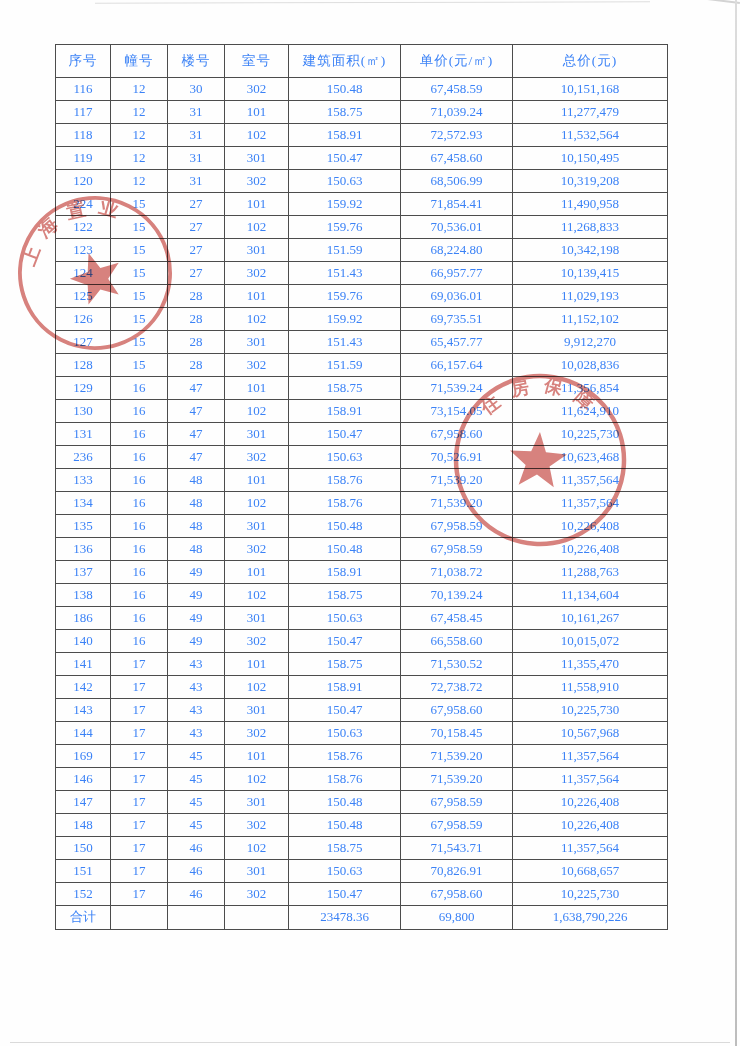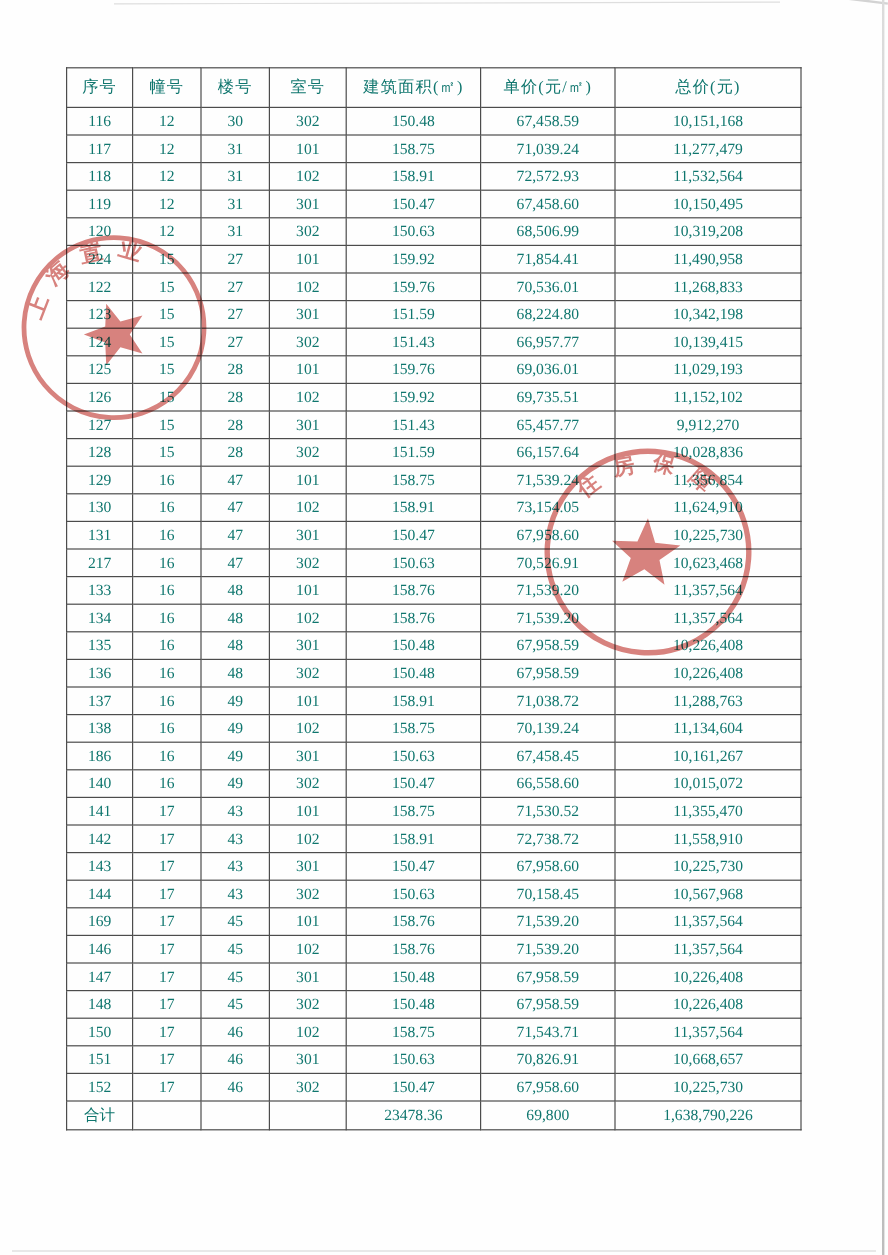--- a/index.html
+++ b/index.html
@@ -8,22 +8,22 @@
     background:#fcfcfb;
     font-family:"Liberation Serif", serif;
   }
   .page{position:absolute;inset:0;background:#fefefe;}
   .edge-right{position:absolute;top:0;right:3px;width:2px;height:100%;background:linear-gradient(#dcdcdc,#bdbdbd);}
   .edge-bottom{position:absolute;left:10px;bottom:3px;width:720px;height:1px;background:#dadada;}
   .top-streak{position:absolute;top:2px;left:95px;width:555px;height:1px;background:#dedede;transform:rotate(-0.15deg);}
   .corner-mark{position:absolute;top:2px;right:0;width:95px;height:2px;background:#d3d3d3;transform:rotate(7deg);transform-origin:right top;}
 
   table.price-table{
-    position:absolute;left:55px;top:56px;width:612px;
-    border-collapse:collapse;color:#0f766e;table-layout:fixed;
+    position:absolute;left:55px;top:44px;width:612px;
+    border-collapse:collapse;color:#3b82f6;table-layout:fixed;
   }
   .price-table th,.price-table td{
     border:1px solid #4c4c4c;text-align:center;font-weight:normal;
     font-size:13px;padding:0 2px;height:22px;line-height:1.1;
     overflow:hidden;white-space:nowrap;
   }
   .price-table thead th{height:32px;font-size:13.5px;letter-spacing:1px;}
   .price-table tfoot td{height:23px;font-family:Liberation Serif, serif;}
 
   .seal{position:absolute;mix-blend-mode:multiply;opacity:.62;}
@@ -200,21 +200,21 @@
       <tr>
         <td>131</td>
         <td>16</td>
         <td>47</td>
         <td>301</td>
         <td>150.47</td>
         <td>67,958.60</td>
         <td>10,225,730</td>
       </tr>
       <tr>
-        <td>217</td>
+        <td>236</td>
         <td>16</td>
         <td>47</td>
         <td>302</td>
         <td>150.63</td>
         <td>70,526.91</td>
         <td>10,623,468</td>
       </tr>
       <tr>
         <td>133</td>
         <td>16</td>

